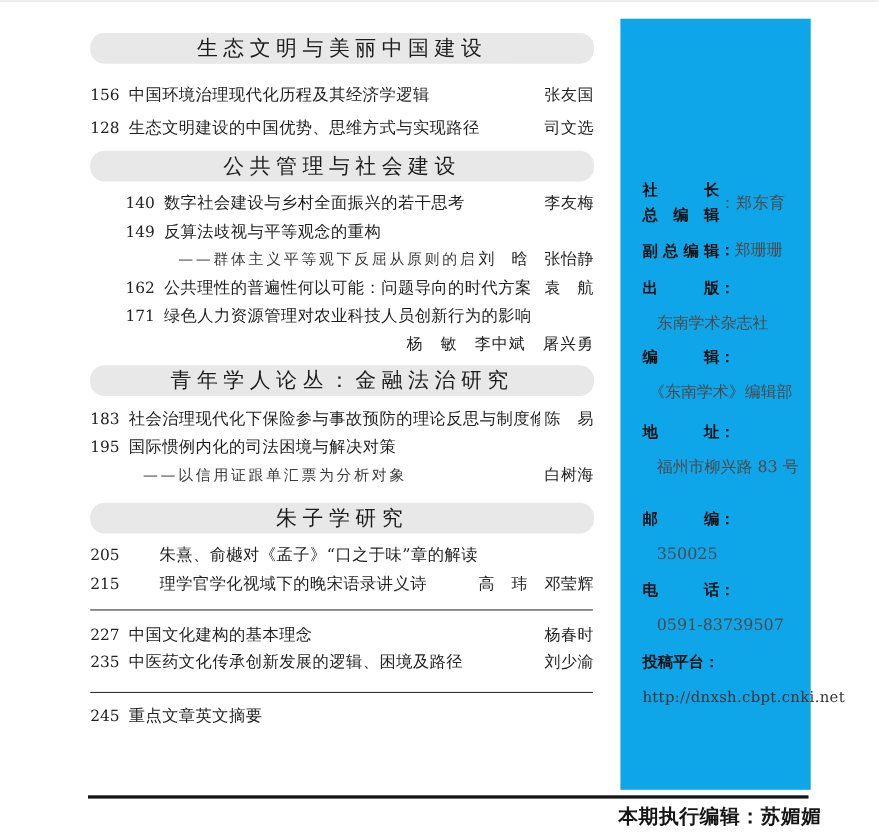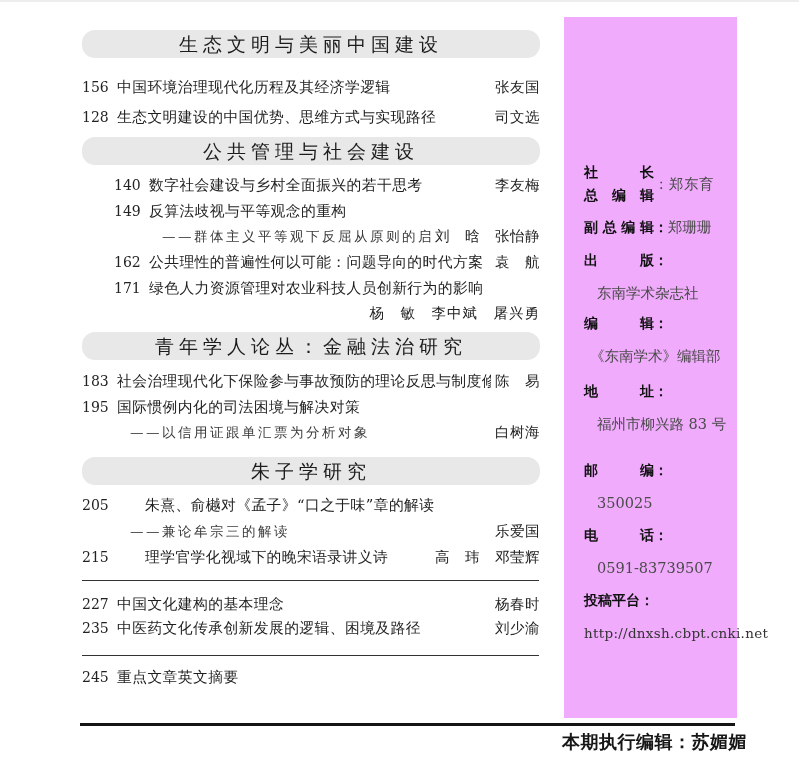--- a/index.html
+++ b/index.html
@@ -35,21 +35,21 @@
   .entry.subrow .subtitle{flex:1 1 auto;overflow:hidden;font-size:13.5px;letter-spacing:2.5px;color:#3a3a3a;}
   .entry.authorsrow{justify-content:flex-end;}
   .entry.authorsrow .author{letter-spacing:1px;}
 
   .rule-thin{border:0;border-top:1.5px solid #333;margin:10px 0 0 0;width:457px;}
   .rule-thin.r2{margin-top:15px;}
   .rule-thick{position:absolute;left:80px;top:723px;width:655px;height:3px;background:#151515;}
 
   
   .sidebar{
-    position:absolute;left:564px;top:17px;width:173px;height:701px;background:#f0abfc;
+    position:absolute;left:564px;top:17px;width:173px;height:701px;background:#0ea5e9;
     box-sizing:border-box;padding:0 14px 0 20px;
     font-family:"DejaVu Serif","Liberation Serif",serif;
   }
   .label{
     display:inline-block;width:70px;text-align:justify;text-align-last:justify;
     font-family:"Liberation Sans","DejaVu Sans",sans-serif;font-weight:bold;
     font-size:14px;color:#111;vertical-align:bottom;
   }
   .label.nojust{width:auto;text-align:left;text-align-last:auto;}
   .colon{font-family:"Liberation Sans","DejaVu Sans",sans-serif;font-weight:bold;font-size:14px;color:#111;}
@@ -142,24 +142,20 @@
         <span class="author">白树海</span>
       </div>
     </div>
 
     <div class="banner b4">朱子学研究</div>
     <div class="group g4">
       <div class="entry">
         <span class="num">205</span>
         <span class="title">朱熹、俞樾对《孟子》“口之于味”章的解读</span>
       </div>
-      <div class="entry subrow">
-        <span class="subtitle">——兼论牟宗三的解读</span>
-        <span class="author">乐爱国</span>
-      </div>
       <div class="entry">
         <span class="num">215</span>
         <span class="title">理学官学化视域下的晚宋语录讲义诗</span>
         <span class="author">高　玮　邓莹辉</span>
       </div>
     </div>
 
     <hr class="rule-thin">
     <div class="group g5">
       <div class="entry">

